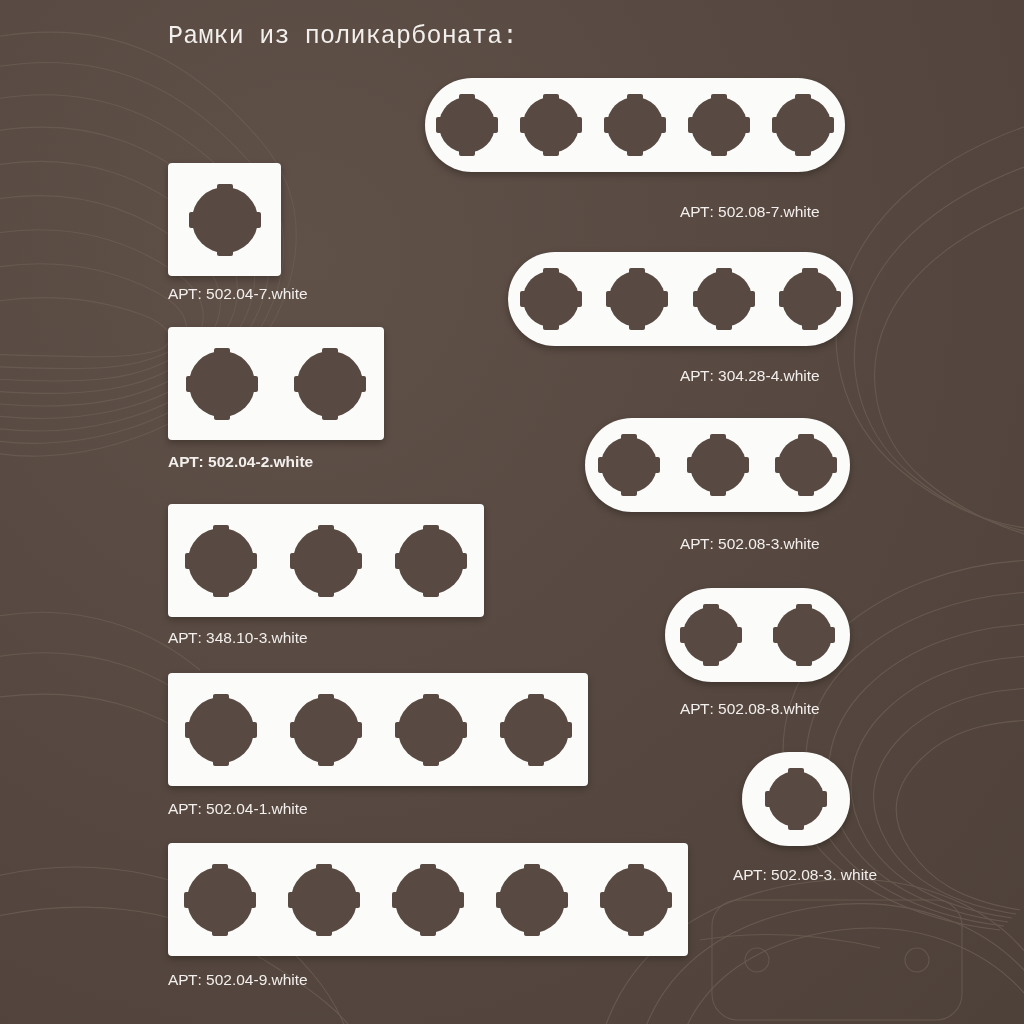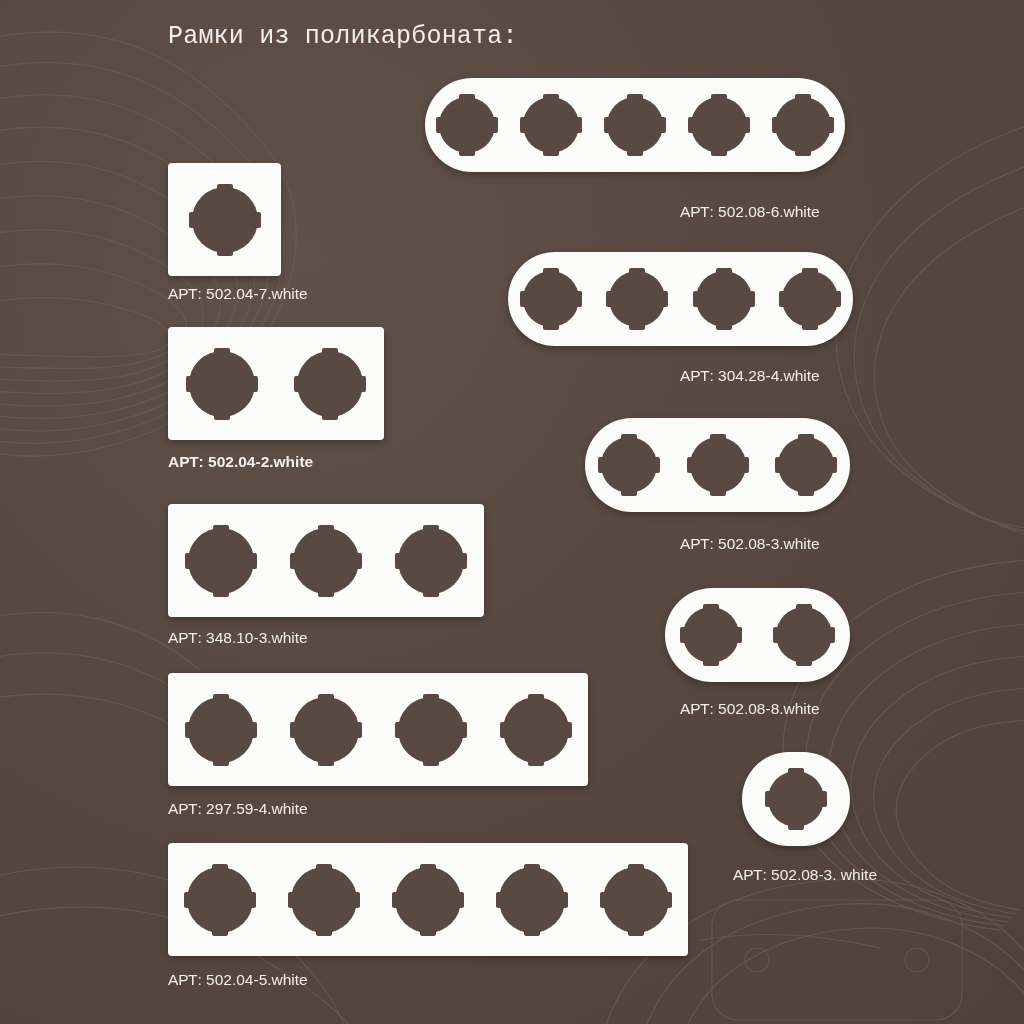--- a/index.html
+++ b/index.html
@@ -168,21 +168,21 @@
         <div class="notch" style="left: 254.5px; top: 20.5px; width: 16px; height: 7px; background: rgb(88, 74, 66);"></div>
         <div class="notch" style="left: 254.5px; top: 85.5px; width: 16px; height: 7px; background: rgb(88, 74, 66);"></div>
         <div class="notch" style="left: 226.5px; top: 48.5px; width: 7px; height: 16px; background: rgb(88, 74, 66);"></div>
         <div class="notch" style="left: 291.5px; top: 48.5px; width: 7px; height: 16px; background: rgb(88, 74, 66);"></div>
         <div class="hole" style="left: 334.5px; top: 23.5px; width: 66px; height: 66px; background: rgb(88, 74, 66);"></div>
         <div class="notch" style="left: 359.5px; top: 20.5px; width: 16px; height: 7px; background: rgb(88, 74, 66);"></div>
         <div class="notch" style="left: 359.5px; top: 85.5px; width: 16px; height: 7px; background: rgb(88, 74, 66);"></div>
         <div class="notch" style="left: 331.5px; top: 48.5px; width: 7px; height: 16px; background: rgb(88, 74, 66);"></div>
         <div class="notch" style="left: 396.5px; top: 48.5px; width: 7px; height: 16px; background: rgb(88, 74, 66);"></div>
       </div>
-      <div class="caption" style="left: 168px; top: 800px; color: rgb(242, 239, 236);">АРТ: 297.59-4.white</div>
+      <div class="caption" style="left: 168px; top: 800px; color: rgb(242, 239, 236);">АРТ: 502.04-1.white</div>
       <div class="frame rect" style="left: 168px; top: 843px; width: 520px; height: 113px; background: rgb(251, 251, 249);">
         <div class="hole" style="left: 19px; top: 23.5px; width: 66px; height: 66px; background: rgb(88, 74, 66);"></div>
         <div class="notch" style="left: 44px; top: 20.5px; width: 16px; height: 7px; background: rgb(88, 74, 66);"></div>
         <div class="notch" style="left: 44px; top: 85.5px; width: 16px; height: 7px; background: rgb(88, 74, 66);"></div>
         <div class="notch" style="left: 16px; top: 48.5px; width: 7px; height: 16px; background: rgb(88, 74, 66);"></div>
         <div class="notch" style="left: 81px; top: 48.5px; width: 7px; height: 16px; background: rgb(88, 74, 66);"></div>
         <div class="hole" style="left: 123px; top: 23.5px; width: 66px; height: 66px; background: rgb(88, 74, 66);"></div>
         <div class="notch" style="left: 148px; top: 20.5px; width: 16px; height: 7px; background: rgb(88, 74, 66);"></div>
         <div class="notch" style="left: 148px; top: 85.5px; width: 16px; height: 7px; background: rgb(88, 74, 66);"></div>
         <div class="notch" style="left: 120px; top: 48.5px; width: 7px; height: 16px; background: rgb(88, 74, 66);"></div>
@@ -196,21 +196,21 @@
         <div class="notch" style="left: 356px; top: 20.5px; width: 16px; height: 7px; background: rgb(88, 74, 66);"></div>
         <div class="notch" style="left: 356px; top: 85.5px; width: 16px; height: 7px; background: rgb(88, 74, 66);"></div>
         <div class="notch" style="left: 328px; top: 48.5px; width: 7px; height: 16px; background: rgb(88, 74, 66);"></div>
         <div class="notch" style="left: 393px; top: 48.5px; width: 7px; height: 16px; background: rgb(88, 74, 66);"></div>
         <div class="hole" style="left: 435px; top: 23.5px; width: 66px; height: 66px; background: rgb(88, 74, 66);"></div>
         <div class="notch" style="left: 460px; top: 20.5px; width: 16px; height: 7px; background: rgb(88, 74, 66);"></div>
         <div class="notch" style="left: 460px; top: 85.5px; width: 16px; height: 7px; background: rgb(88, 74, 66);"></div>
         <div class="notch" style="left: 432px; top: 48.5px; width: 7px; height: 16px; background: rgb(88, 74, 66);"></div>
         <div class="notch" style="left: 497px; top: 48.5px; width: 7px; height: 16px; background: rgb(88, 74, 66);"></div>
       </div>
-      <div class="caption" style="left: 168px; top: 971px; color: rgb(242, 239, 236);">АРТ: 502.04-5.white</div>
+      <div class="caption" style="left: 168px; top: 971px; color: rgb(242, 239, 236);">АРТ: 502.04-9.white</div>
       <div class="frame pill" style="left: 425px; top: 78px; width: 420px; height: 94px; background: rgb(251, 251, 249);">
         <div class="hole" style="left: 14px; top: 19px; width: 56px; height: 56px; background: rgb(88, 74, 66);"></div>
         <div class="notch" style="left: 34px; top: 16px; width: 16px; height: 7px; background: rgb(88, 74, 66);"></div>
         <div class="notch" style="left: 34px; top: 71px; width: 16px; height: 7px; background: rgb(88, 74, 66);"></div>
         <div class="notch" style="left: 11px; top: 39px; width: 7px; height: 16px; background: rgb(88, 74, 66);"></div>
         <div class="notch" style="left: 66px; top: 39px; width: 7px; height: 16px; background: rgb(88, 74, 66);"></div>
         <div class="hole" style="left: 98px; top: 19px; width: 56px; height: 56px; background: rgb(88, 74, 66);"></div>
         <div class="notch" style="left: 118px; top: 16px; width: 16px; height: 7px; background: rgb(88, 74, 66);"></div>
         <div class="notch" style="left: 118px; top: 71px; width: 16px; height: 7px; background: rgb(88, 74, 66);"></div>
         <div class="notch" style="left: 95px; top: 39px; width: 7px; height: 16px; background: rgb(88, 74, 66);"></div>
@@ -224,21 +224,21 @@
         <div class="notch" style="left: 286px; top: 16px; width: 16px; height: 7px; background: rgb(88, 74, 66);"></div>
         <div class="notch" style="left: 286px; top: 71px; width: 16px; height: 7px; background: rgb(88, 74, 66);"></div>
         <div class="notch" style="left: 263px; top: 39px; width: 7px; height: 16px; background: rgb(88, 74, 66);"></div>
         <div class="notch" style="left: 318px; top: 39px; width: 7px; height: 16px; background: rgb(88, 74, 66);"></div>
         <div class="hole" style="left: 350px; top: 19px; width: 56px; height: 56px; background: rgb(88, 74, 66);"></div>
         <div class="notch" style="left: 370px; top: 16px; width: 16px; height: 7px; background: rgb(88, 74, 66);"></div>
         <div class="notch" style="left: 370px; top: 71px; width: 16px; height: 7px; background: rgb(88, 74, 66);"></div>
         <div class="notch" style="left: 347px; top: 39px; width: 7px; height: 16px; background: rgb(88, 74, 66);"></div>
         <div class="notch" style="left: 402px; top: 39px; width: 7px; height: 16px; background: rgb(88, 74, 66);"></div>
       </div>
-      <div class="caption" style="left: 680px; top: 203px; color: rgb(242, 239, 236);">АРТ: 502.08-6.white</div>
+      <div class="caption" style="left: 680px; top: 203px; color: rgb(242, 239, 236);">АРТ: 502.08-7.white</div>
       <div class="frame pill" style="left: 508px; top: 252px; width: 345px; height: 94px; background: rgb(251, 251, 249);">
         <div class="hole" style="left: 15.125px; top: 19px; width: 56px; height: 56px; background: rgb(88, 74, 66);"></div>
         <div class="notch" style="left: 35.125px; top: 16px; width: 16px; height: 7px; background: rgb(88, 74, 66);"></div>
         <div class="notch" style="left: 35.125px; top: 71px; width: 16px; height: 7px; background: rgb(88, 74, 66);"></div>
         <div class="notch" style="left: 12.125px; top: 39px; width: 7px; height: 16px; background: rgb(88, 74, 66);"></div>
         <div class="notch" style="left: 67.125px; top: 39px; width: 7px; height: 16px; background: rgb(88, 74, 66);"></div>
         <div class="hole" style="left: 101.375px; top: 19px; width: 56px; height: 56px; background: rgb(88, 74, 66);"></div>
         <div class="notch" style="left: 121.375px; top: 16px; width: 16px; height: 7px; background: rgb(88, 74, 66);"></div>
         <div class="notch" style="left: 121.375px; top: 71px; width: 16px; height: 7px; background: rgb(88, 74, 66);"></div>
         <div class="notch" style="left: 98.375px; top: 39px; width: 7px; height: 16px; background: rgb(88, 74, 66);"></div>

